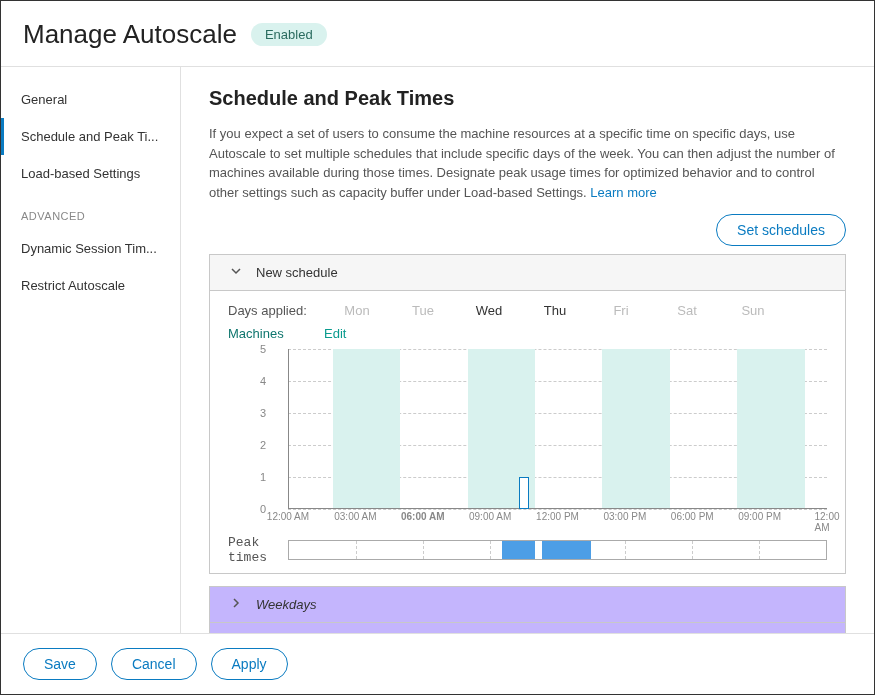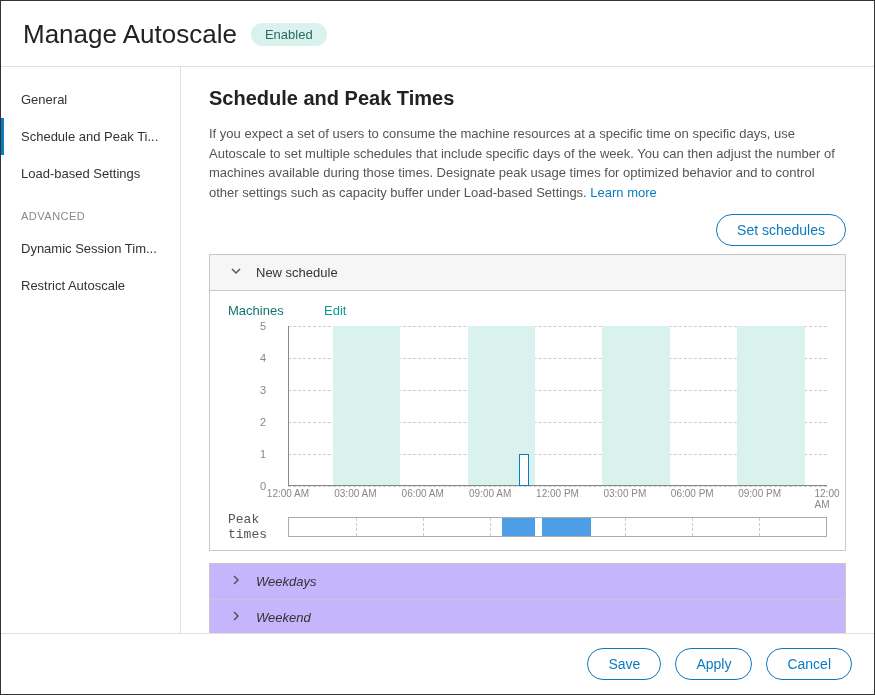--- a/index.html
+++ b/index.html
@@ -143,21 +143,20 @@
     .peak-row { display:flex; align-items:center; margin-top:6px;}
     .peak-label { width:74px; font-size:13px; color:#555;font-family:Liberation Mono, monospace;}
     .peak-track { flex:1; height:20px; border:1px solid #aaa; position:relative; margin-left: -14px;}
     .peak-seg { position:absolute; top:0; bottom:0; background:#4d9ee6;}
     .peak-guide { position:absolute; top:0; bottom:0; border-left:1px dashed #ccc;}
     .collapsed-group { margin-top:12px; }
     .footer {
       border-top: 1px solid #e0e0e0;
       padding: 14px 22px;
       display:flex;
-      justify-content:flex-end;
       gap: 14px;
     }
   </style>
 </head>
 <body>
 
 <div class="header">
   <div class="header-title">Manage Autoscale</div>
   <div class="badge">Enabled</div>
 </div>
@@ -185,20 +184,30 @@
 
     <div class="panel-header">
       <span class="chev">
         <svg width="12" height="12" viewBox="0 0 12 12">
             <path d="M2 4 L6 8 L10 4" fill="none" stroke="#555" stroke-width="1.5"></path>
           </svg>
       </span>
       <span>New schedule</span>
     </div>
     <div class="panel-body">
+      <div class="days-row">
+        <span class="label">Days applied:</span>
+        <span class="day">Mon</span>
+        <span class="day">Tue</span>
+        <span class="day on">Wed</span>
+        <span class="day on">Thu</span>
+        <span class="day">Fri</span>
+        <span class="day">Sat</span>
+        <span class="day">Sun</span>
+      </div>
       <div class="machines-row">
         <span class="label">Machines</span>
         <span class="edit-link">Edit</span>
       </div>
 
       <div class="chart-wrap" id="chart" style="height: 160px;">
           <div class="grid-line" style="top: 160px;"></div>
           <div class="y-tick" style="top: 160px;">0</div>
           <div class="grid-line" style="top: 128px;"></div>
           <div class="y-tick" style="top: 128px;">1</div>
@@ -214,21 +223,21 @@
           <div class="band" style="left: 33.3333%; width: 12.5%;"></div>
           <div class="band" style="left: 58.3333%; width: 12.5%;"></div>
           <div class="band" style="left: 83.3333%; width: 12.5%;"></div>
           <div class="axis-line-x"></div>
           <div class="axis-line-y"></div>
           <div class="bar" style="left: calc(43.75% - 5px); height: 32px;"></div>
         </div>
       <div class="x-ticks" id="xticks">
           <div class="x-tick" style="left: 0%;">12:00 AM</div>
           <div class="x-tick" style="left: 12.5%;">03:00 AM</div>
-          <div class="x-tick" style="left: 25%;">06:00 AM</div>
+          <div class="x-tick" style="left: 25%; font-weight: bold;">06:00 AM</div>
           <div class="x-tick" style="left: 37.5%; text-align: right;">09:00 AM</div>
           <div class="x-tick" style="left: 50%;">12:00 PM</div>
           <div class="x-tick" style="left: 62.5%;">03:00 PM</div>
           <div class="x-tick" style="left: 75%;">06:00 PM</div>
           <div class="x-tick" style="left: 87.5%;">09:00 PM</div>
           <div class="x-tick" style="left: 100%;">12:00 AM</div>
         </div>
 
       <div class="peak-row">
         <span class="peak-label">Peak times</span>
@@ -262,15 +271,15 @@
             </svg>
         </span>
         <span>Weekend</span>
       </div>
     </div>
   </div>
 </div>
 
 <div class="footer">
   <button class="btn-outline">Save</button>
+  <button class="btn-outline">Cancel</button>
   <button class="btn-outline">Apply</button>
-  <button class="btn-outline">Cancel</button>
 </div>
 
 </body></html>

